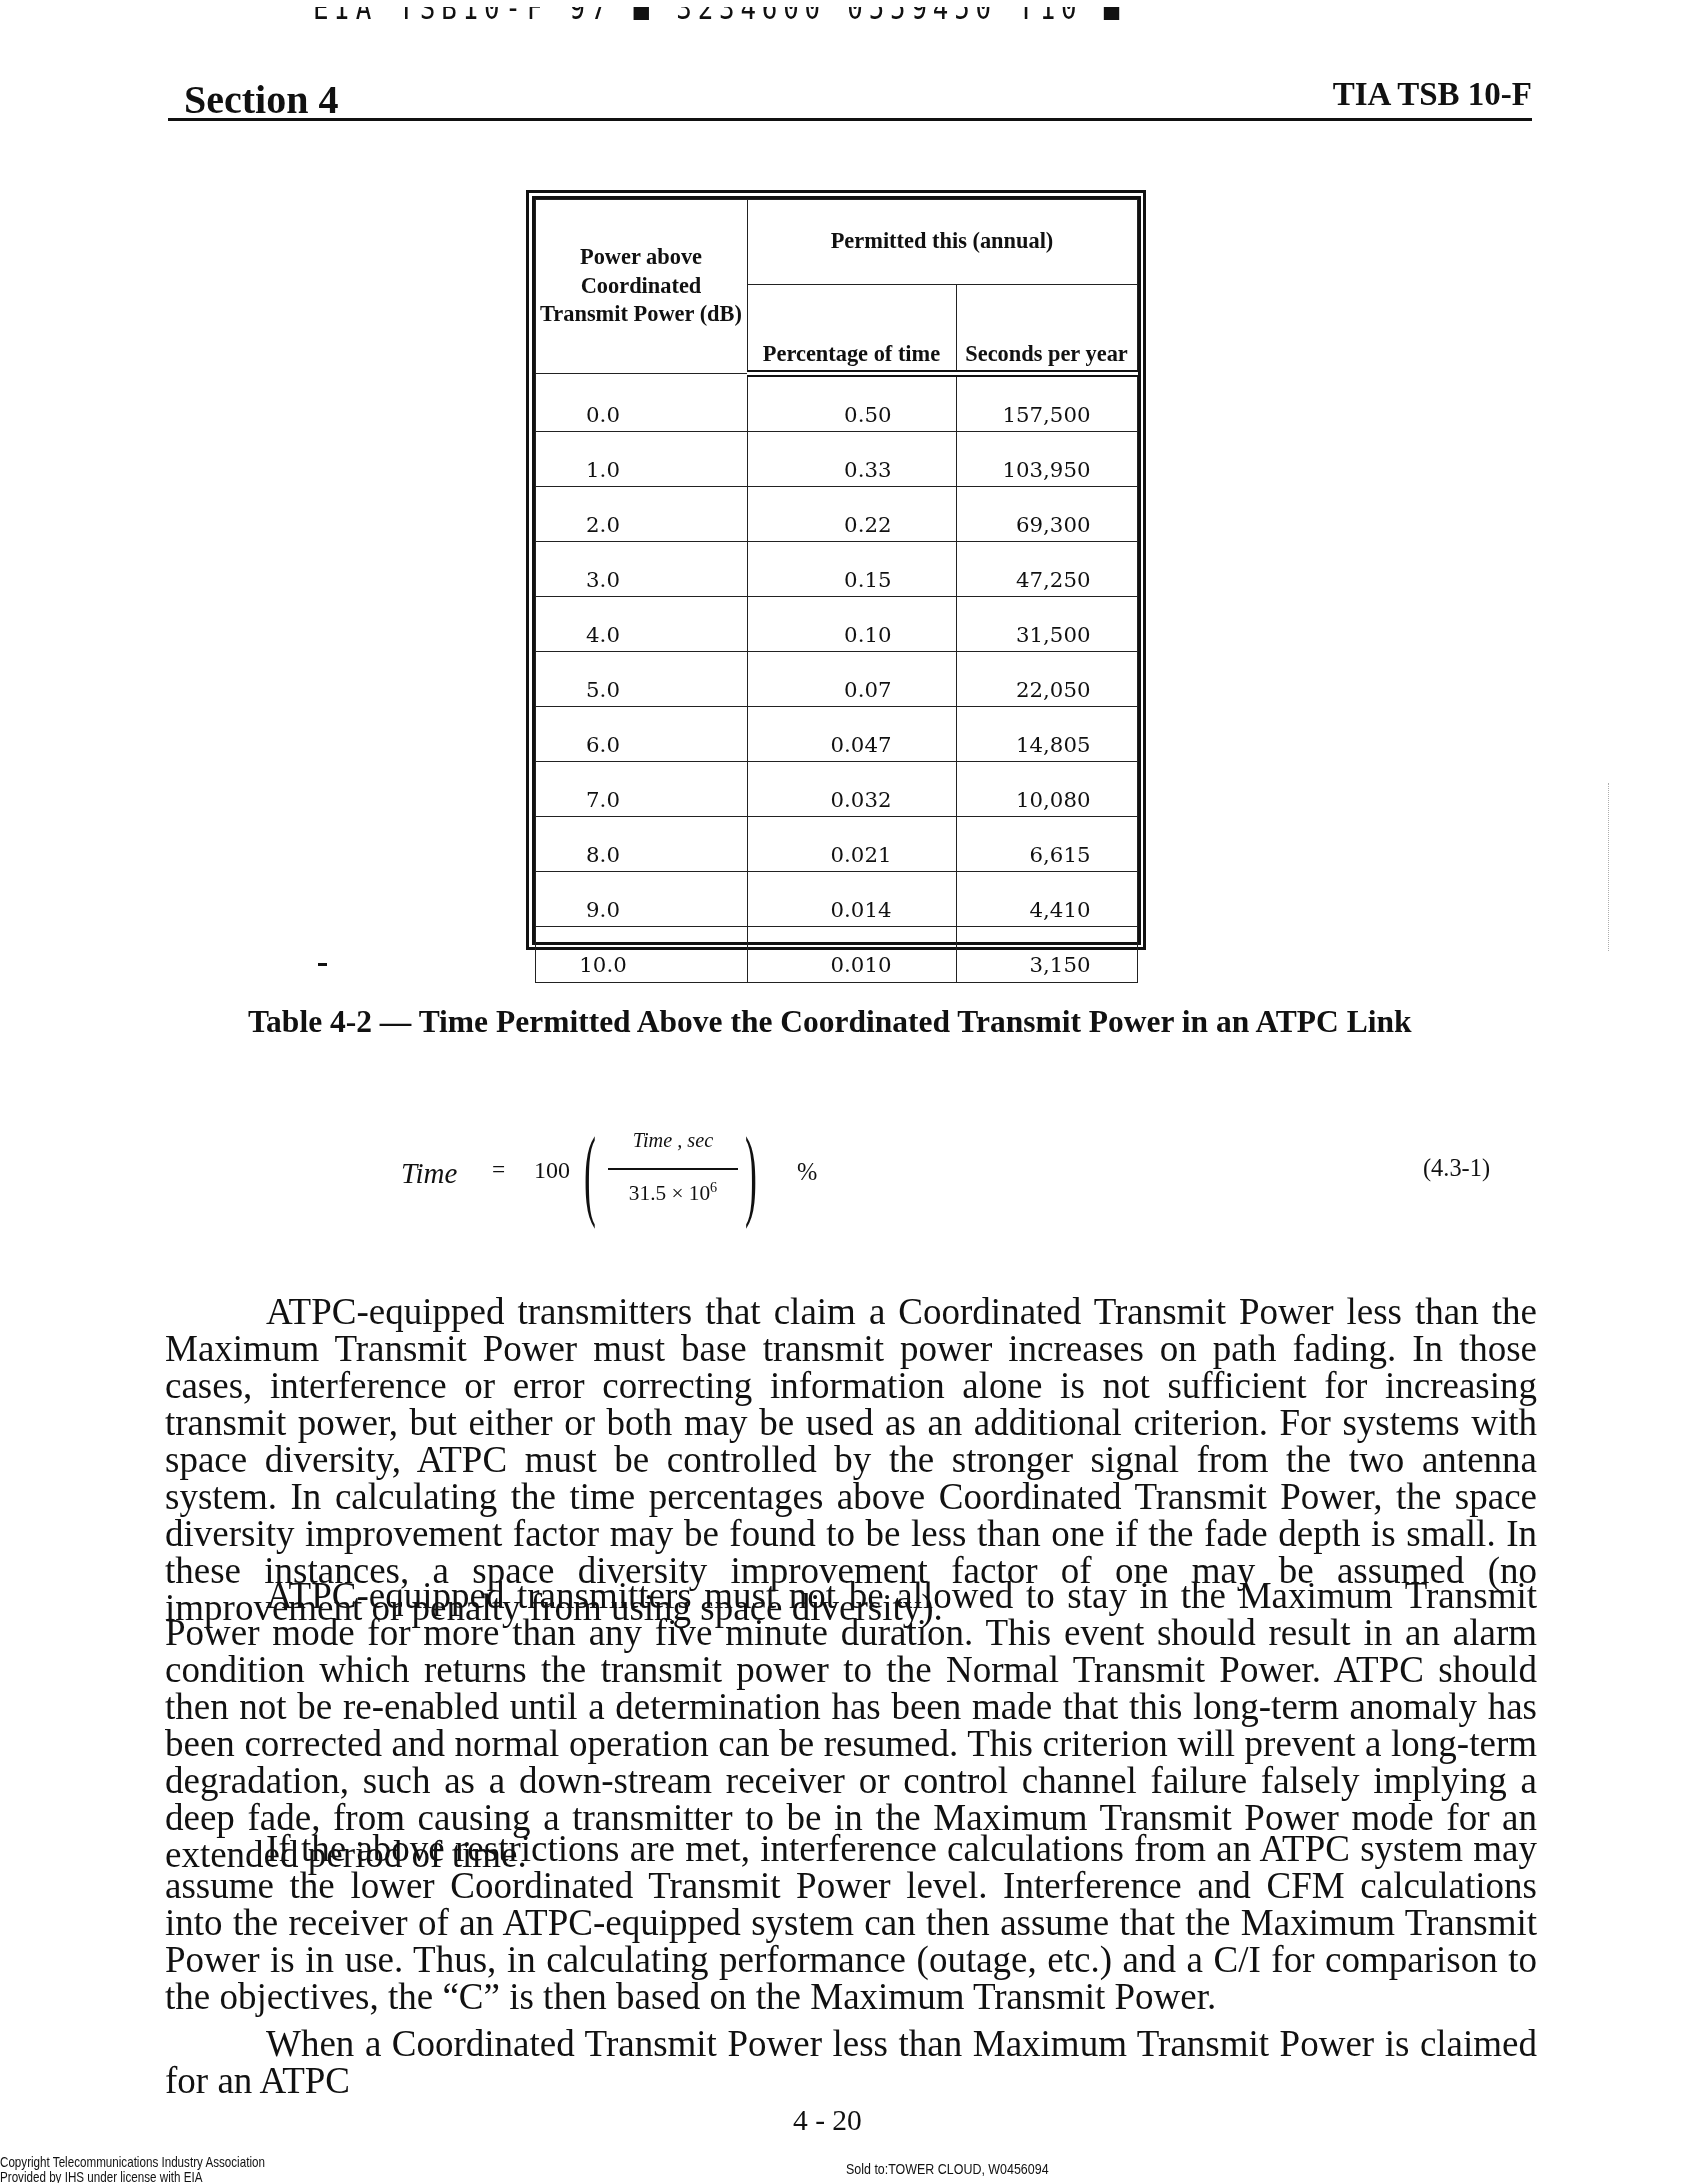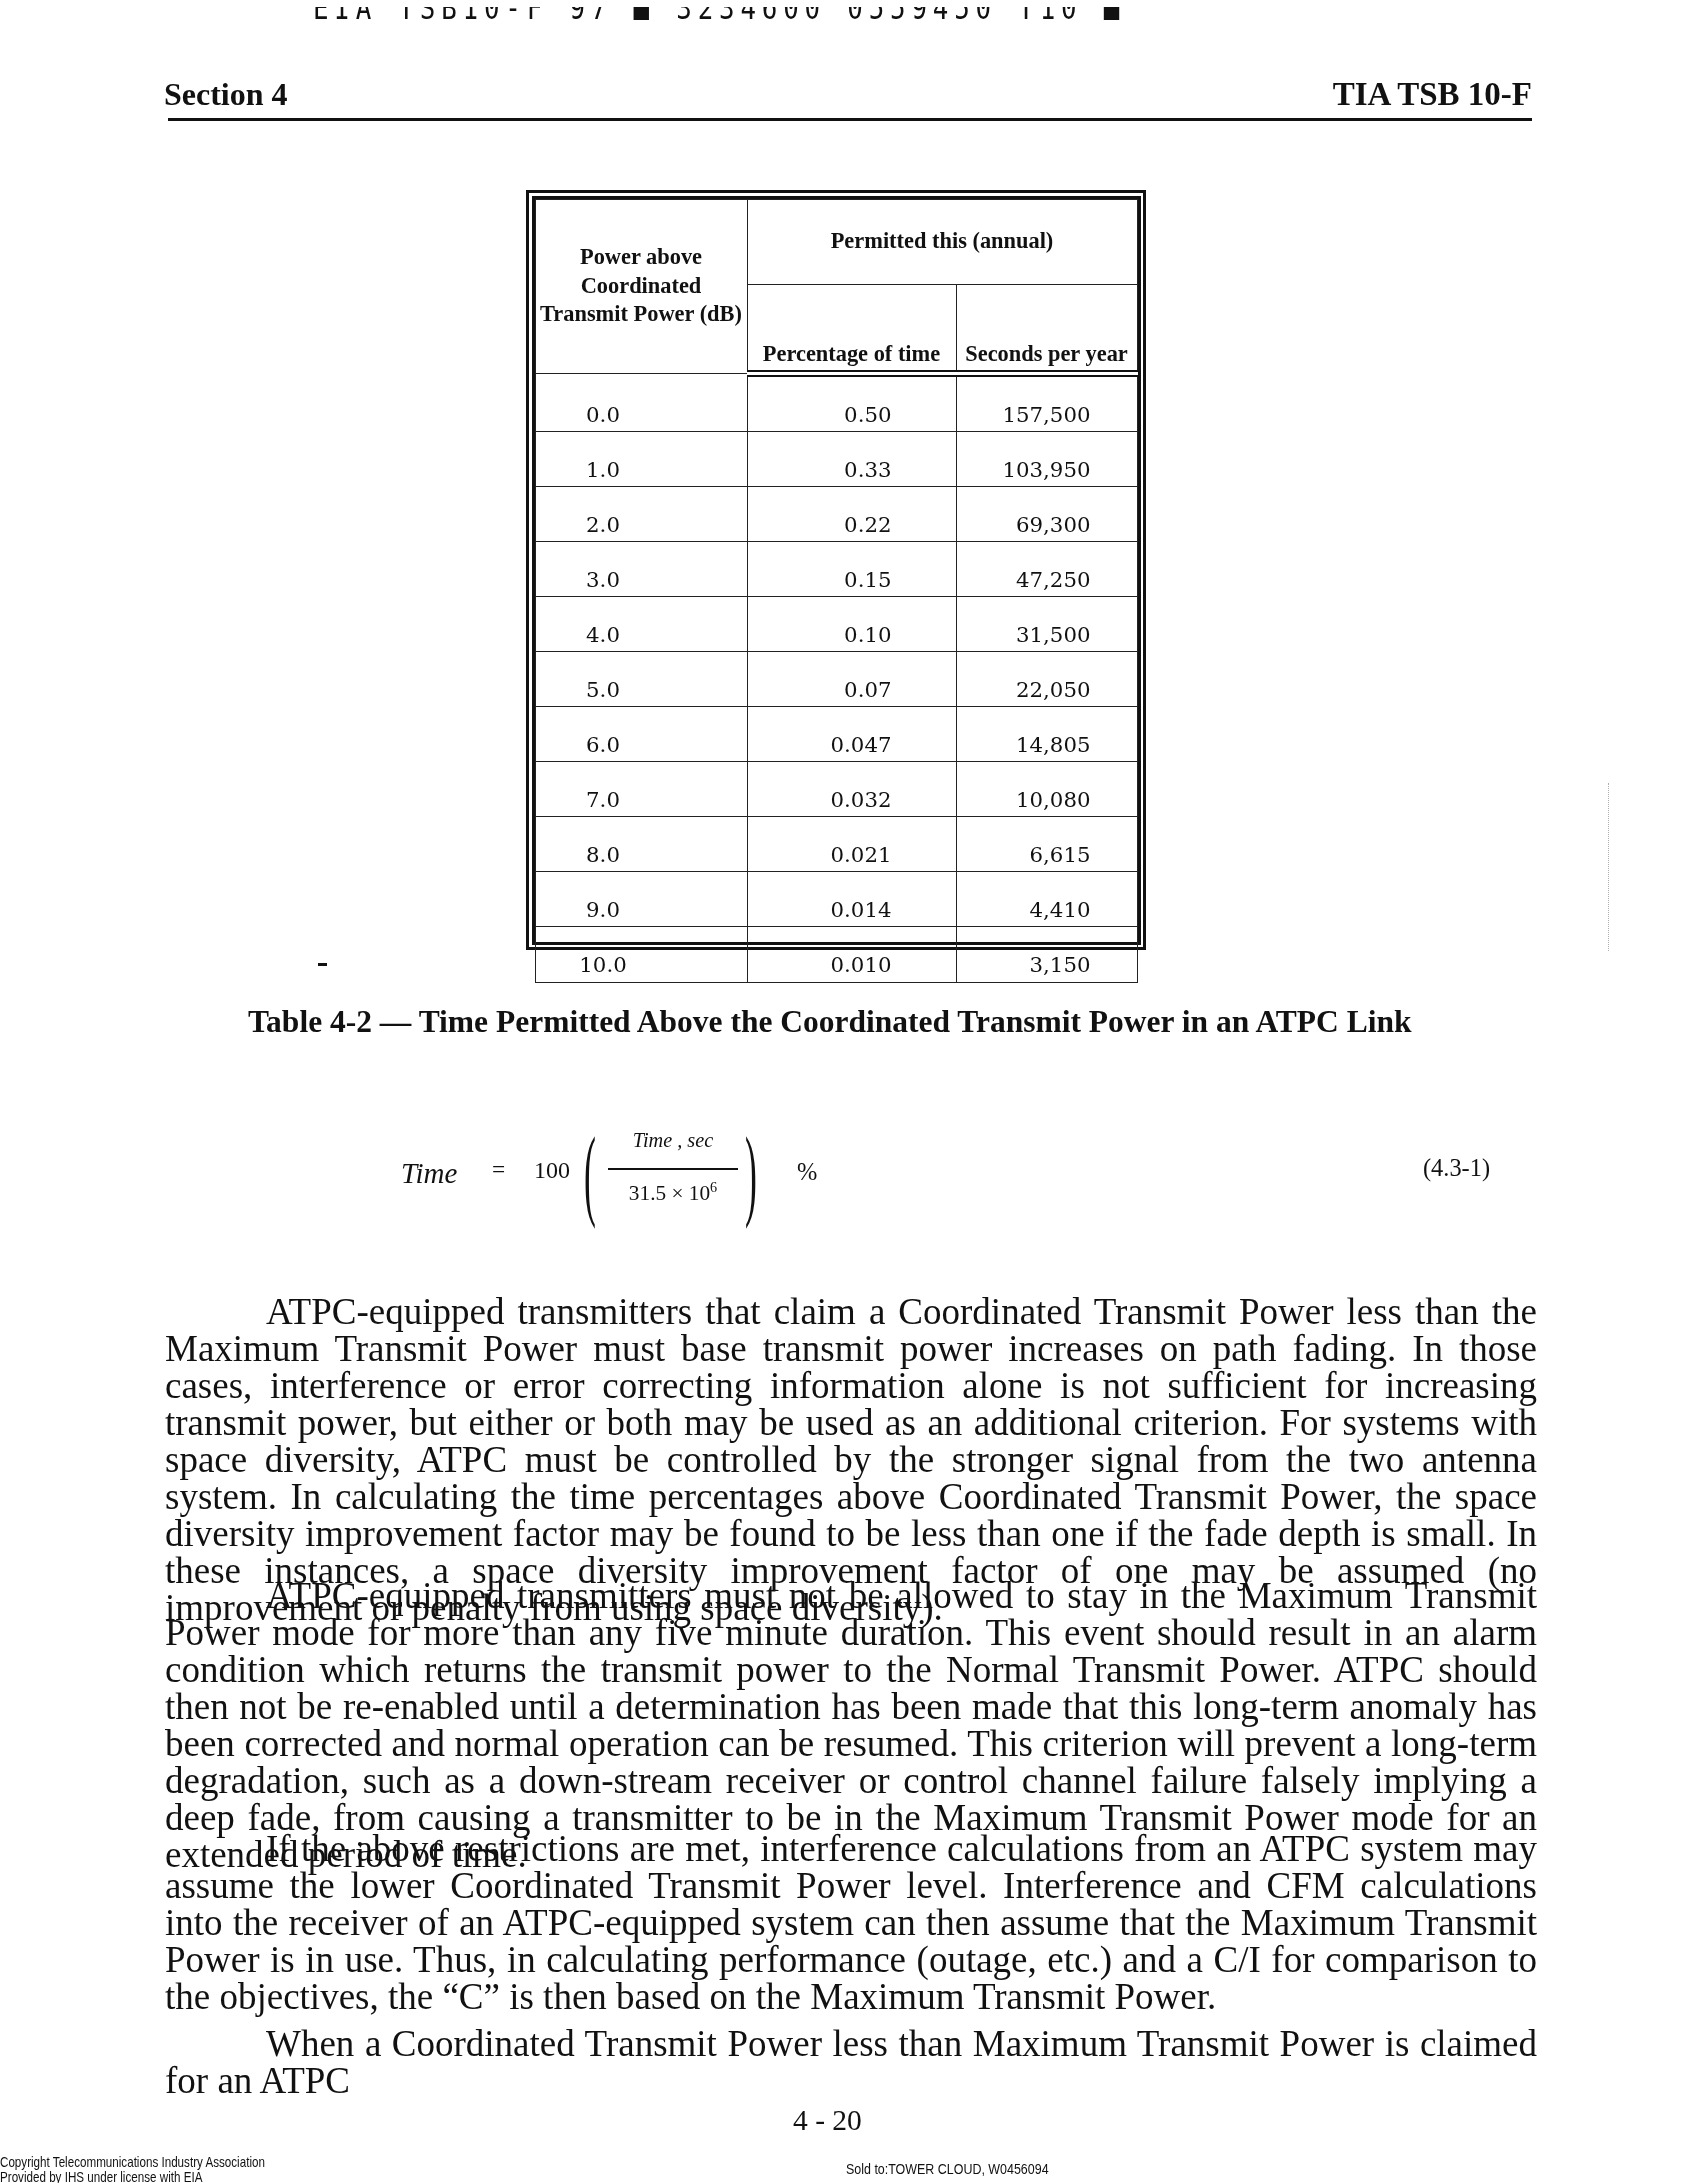--- a/index.html
+++ b/index.html
@@ -4,21 +4,21 @@
 <style>
   html, body { margin:0; padding:0; background:#ffffff; }
   body { width:1707px; height:2183px; position:relative; overflow:hidden; color:#111; font-family:"Liberation Serif", "DejaVu Serif", serif; }
   .abs { position:absolute; }
 
   
   #stamp { left:313px; top:7.1px; height:20.3px; overflow:hidden; width:854px; }
   #stamp span { display:block; font-family:"DejaVu Sans Mono", monospace; font-size:31.5px; letter-spacing:7.1px; line-height:31.5px; margin-top:-14.2px; transform:scaleX(0.82); transform-origin:left; color:#111; white-space:pre; }
 
   
-  #hdr-left { left:164px; top:76px; font-size:32px; font-weight:bold; }
+  #hdr-left { left:184px; top:76px; font-size:40px; font-weight:bold; }
   #hdr-right { right:175px; top:76px; font-size:33px; font-weight:bold;margin-left:20px; }
   #hdr-rule { left:168px; top:118px; width:1364px; height:2.5px; background:#111; }
 
   
   #tbl-wrap { left:526px; top:190px; width:620px; height:760px; border:3.6px solid #111; box-sizing:border-box; }
   #tbl-inner { position:absolute; left:2.5px; top:2.5px; right:2.5px; bottom:2.5px; border:3px solid #111; box-sizing:border-box; }
   table { border-collapse:collapse; width:100%; height:100%; table-layout:fixed; }
   th, td { border:1.5px solid #222; padding:0; text-align:center; font-weight:normal; }
   th { font-family:"Liberation Serif", serif; font-size:22.4px; line-height:28.5px; font-weight:bold; vertical-align:middle; }
   th.sub { vertical-align:bottom; padding-bottom:1px; }

